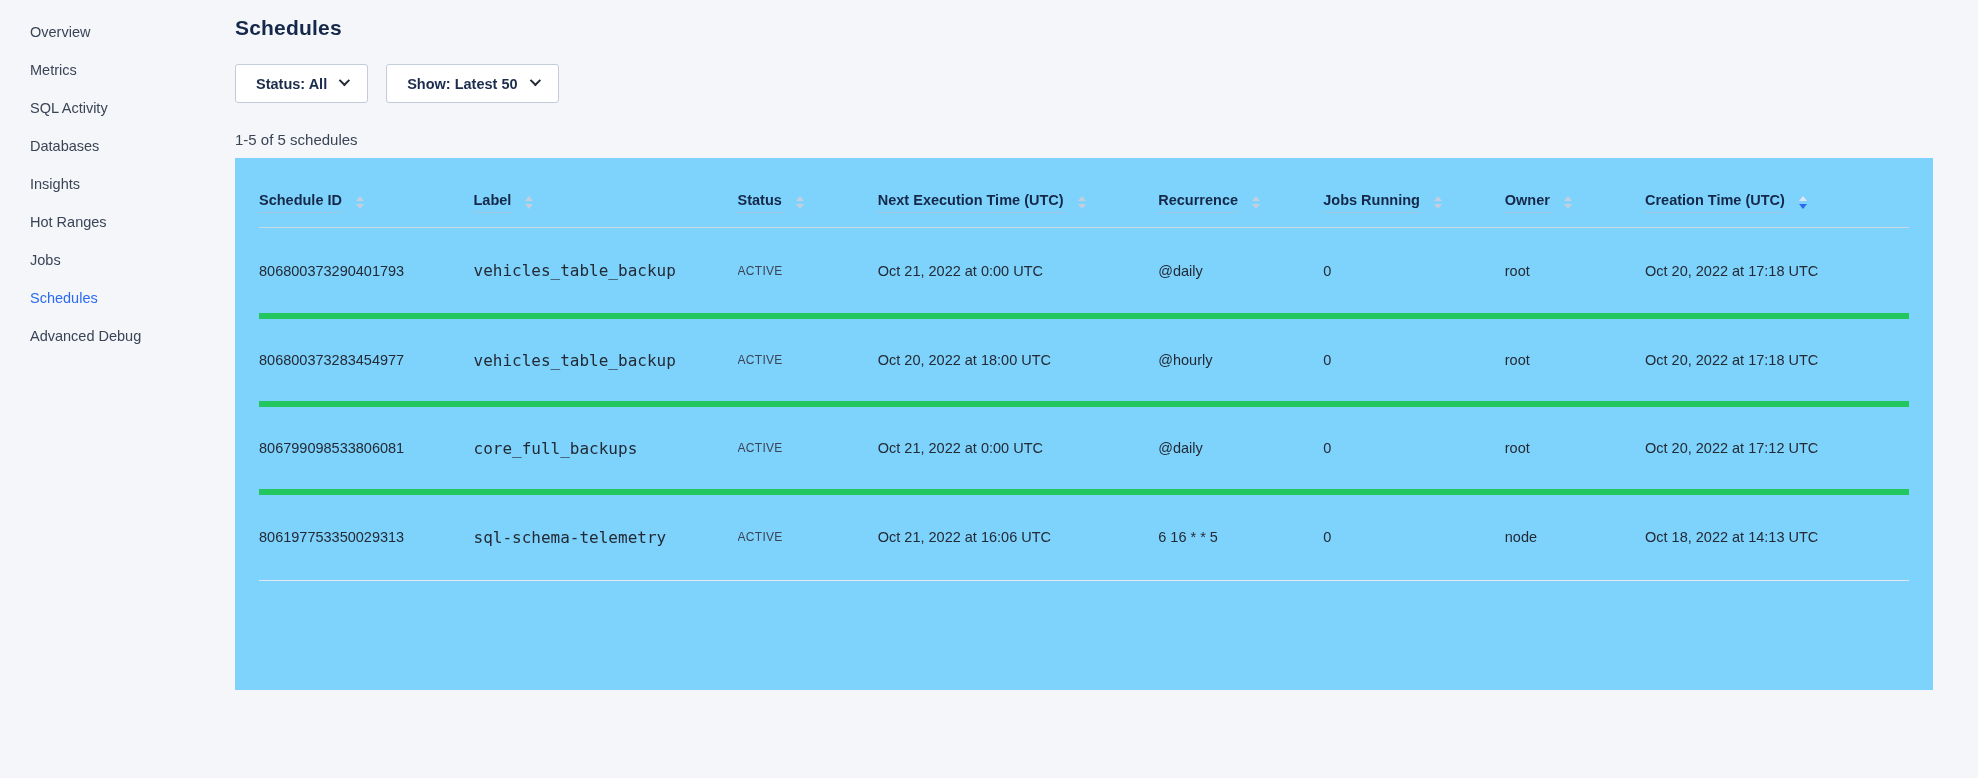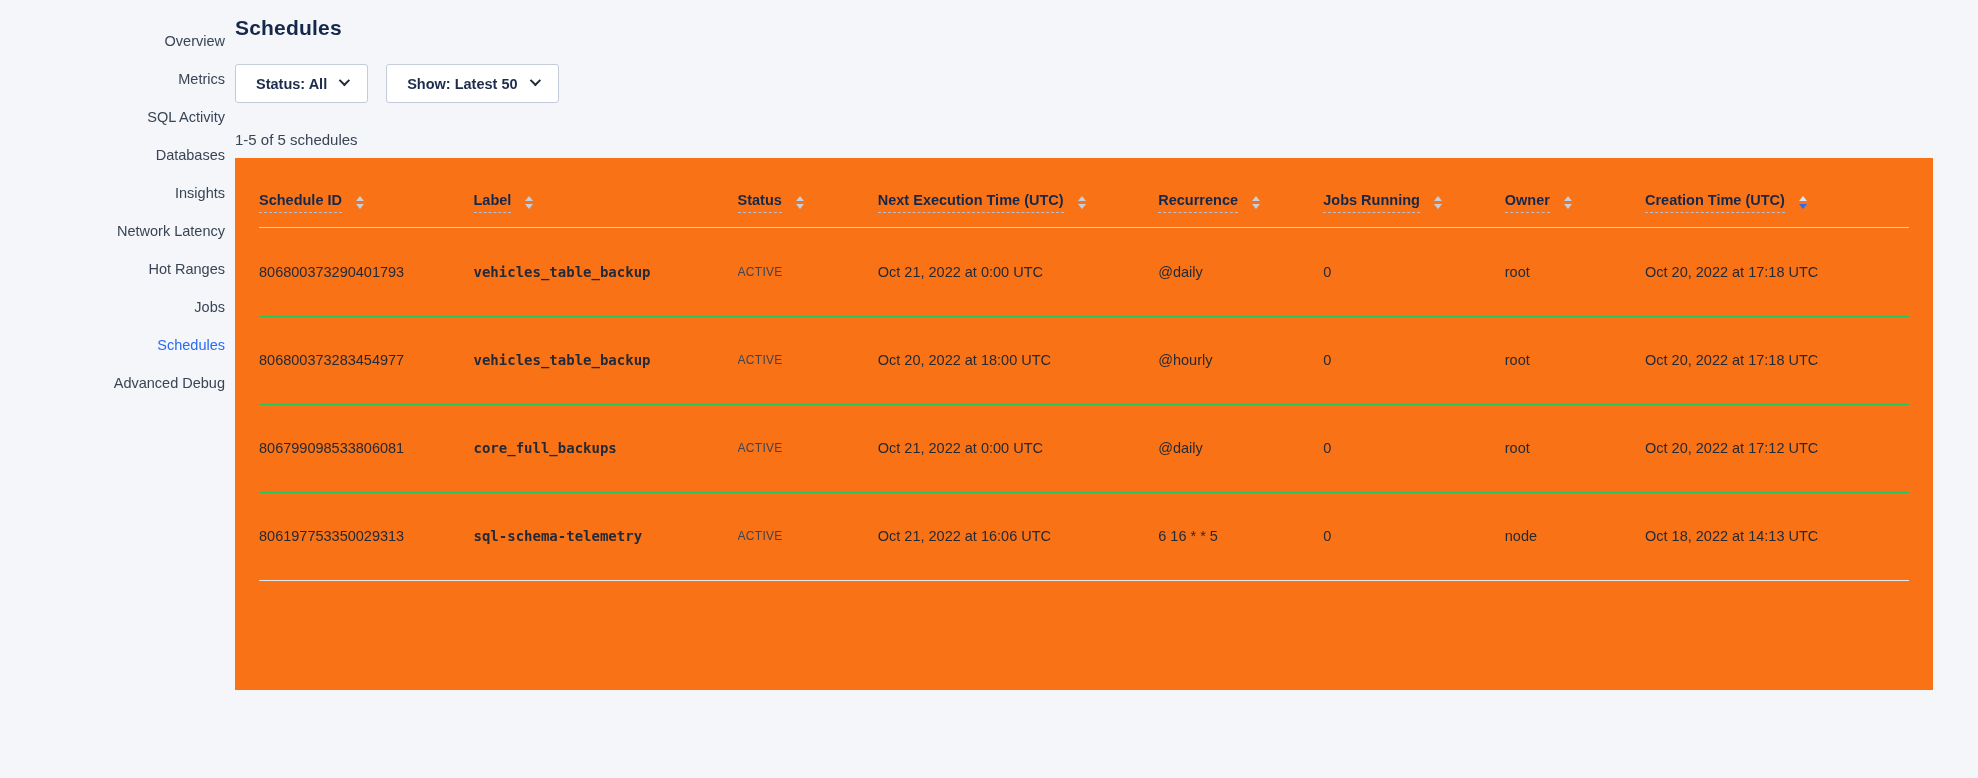--- a/index.html
+++ b/index.html
@@ -8,22 +8,21 @@
     font-family:"Liberation Sans", sans-serif;
     background:#f4f6fa;
     color:#242a35;
     display:flex;
   }
 
   
   .sidebar {
     width:235px;
     flex:0 0 235px;
-    padding-top:22px;
-    text-align:right;
+    padding-top:13px;
   }
   .nav-item {
     padding:11px 10px 11px 30px;
     font-size:14.5px;
     color:#394455;
     cursor:pointer;
     white-space:nowrap;
   }
   .nav-item.active { color:#2b6bf2; }
 
@@ -60,21 +59,21 @@
   }
   .results-count {
     margin-top:28px;
     font-size:15px;
     color:#394455;
   }
 
   
   .table-card {
     margin-top:10px;
-    background:#f97316;
+    background:#7dd3fc;
     padding:10px 24px 20px 24px;
     min-height:532px;
   }
   table { width:100%; border-collapse:collapse; table-layout:fixed; }
   th, td { text-align:left; vertical-align:middle; }
 
   th {
     padding:24px 0 0 0;
     font-size:14.5px;
     font-weight:700;
@@ -101,30 +100,30 @@
 
   thead th { border-bottom:14px solid transparent; }
   thead tr { position:relative; }
   thead::after { content:""; }
   .header-rule td { padding:0; border-bottom:1px solid #cfd5e1; height:0; }
 
   tbody td {
     height:88px;
     font-size:14.5px;
     color:#242a35;
-    border-bottom:1px solid #22c55e;
+    border-bottom:6px solid #22c55e;
     padding-right:12px;
     white-space:nowrap;
     overflow:hidden;
   }
   tbody tr:last-child td { border-bottom:1px solid #e3e8f0; }
   td.mono {
     font-family:"DejaVu Sans Mono","Liberation Mono",monospace;
-    font-weight:700;
-    font-size:14px;
+    font-weight:400;
+    font-size:16px;
     color:#242a35;
   }
   td.status { font-size:12px; color:#3c4455; letter-spacing:.3px; }
 
   
   col.c-schedule_id   { width:13%; }
   col.c-label         { width:16%; }
   col.c-status        { width:8.5%; }
   col.c-next_execution{ width:17%; }
   col.c-recurrence    { width:10%; }
@@ -134,21 +133,20 @@
 </style>
 </head>
 <body>
 
 <nav class="sidebar">
     <div class="nav-item">Overview</div>
     <div class="nav-item">Metrics</div>
     <div class="nav-item">SQL Activity</div>
     <div class="nav-item">Databases</div>
     <div class="nav-item">Insights</div>
-    <div class="nav-item">Network Latency</div>
     <div class="nav-item">Hot Ranges</div>
     <div class="nav-item">Jobs</div>
     <div class="nav-item active">Schedules</div>
     <div class="nav-item">Advanced Debug</div>
   </nav>
 
 <main class="main">
   <h1 class="page-title">Schedules</h1>
 
   <div class="filters">

